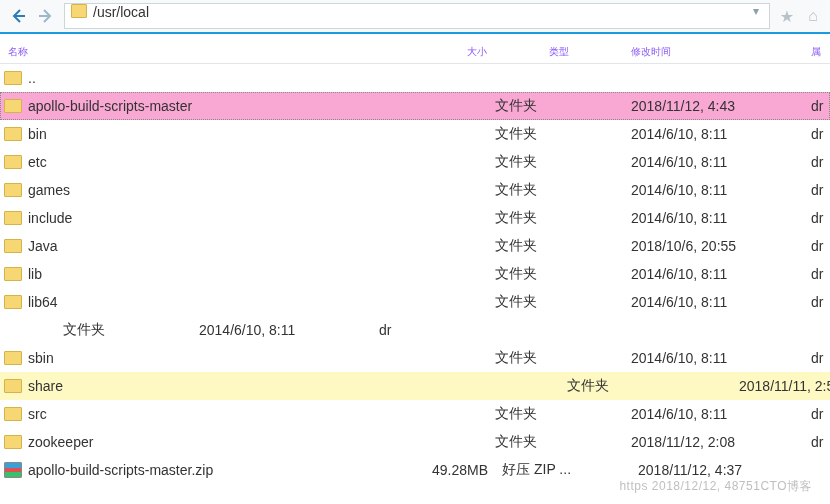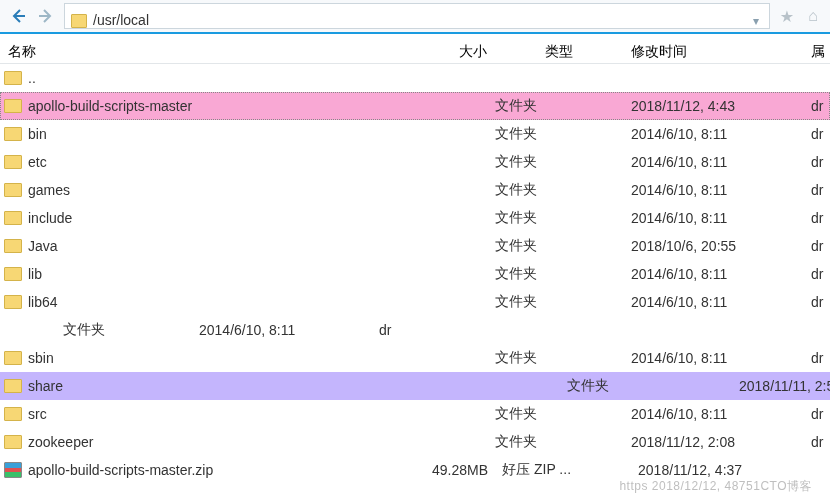--- a/index.html
+++ b/index.html
@@ -26,21 +26,21 @@
     font-size: 18px;
     cursor: default;
   }
   .nav-btn.fwd { color: #9db7c6; }
   .addressbar {
     flex: 1;
     height: 26px;
     border: 1px solid #ccd6dd;
     background: #fff;
     display: flex;
-    align-items: flex-end;
+    align-items: flex-start;
     padding: 0 6px;
     margin: 0 4px;
   }
   .addr-icon {
     width: 16px; height: 14px;
     background: #f7d774;
     border: 1px solid #d4b34a;
     border-radius: 1px;
     margin-right: 6px;
   }
@@ -59,22 +59,22 @@
     display: flex; align-items: center; justify-content: center;
     color: #b8c2c9;
     font-size: 16px;
   }
   .headers {
     display: flex;
     height: 30px;
     align-items: center;
     border-bottom: 1px solid #e2e6e9;
     background: #fff;
-    font-size: 14px;
-    color: #000000;
+    font-size: 10px;
+    color: #8b5cf6;
     padding-top: 6px;
   }
   .headers > div { padding-left: 8px; }
   .col-name { flex: 0 0 432px; }
   .col-size { flex: 0 0 55px; text-align: right; }
   .col-type { flex: 0 0 136px; text-align: center; }
   .col-mtime { flex: 0 0 180px; }
   .col-attr { flex: 0 0 25px; }
   .filelist { }
   .row {
@@ -82,21 +82,21 @@
     align-items: center;
     height: 28px;
     font-size: 14px;
     color: #333;
   }
   .row.selected {
     background: #f9a8d4;
     outline: 1px dotted #888;
     outline-offset: -1px;
   }
-  .row.highlight { background: #c4b5fd; gap: 36px; }
+  .row.highlight { background: #fef9c3; gap: 36px; }
   .cell-name {
     flex: 0 0 432px;
     display: flex;
     align-items: center;
     padding-left: 4px;
     white-space: nowrap;
   }
   .cell-size { flex: 0 0 55px; text-align: right; padding-right: 6px; white-space: nowrap;}
   .cell-type { flex: 0 0 136px; padding-left: 8px; white-space: nowrap;}
   .cell-mtime { flex: 0 0 180px; padding-left: 8px; white-space: nowrap;}

